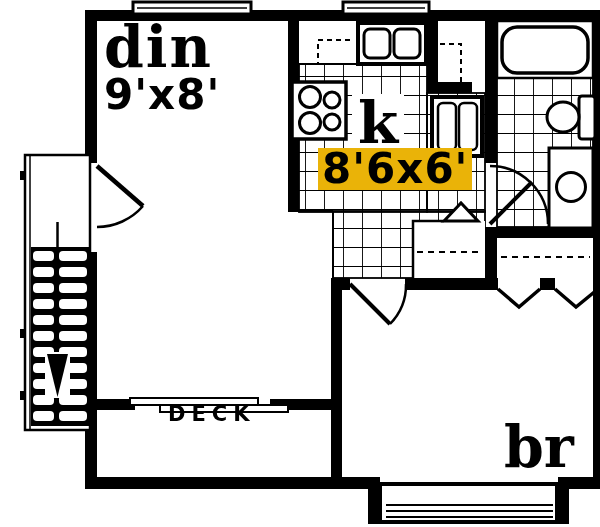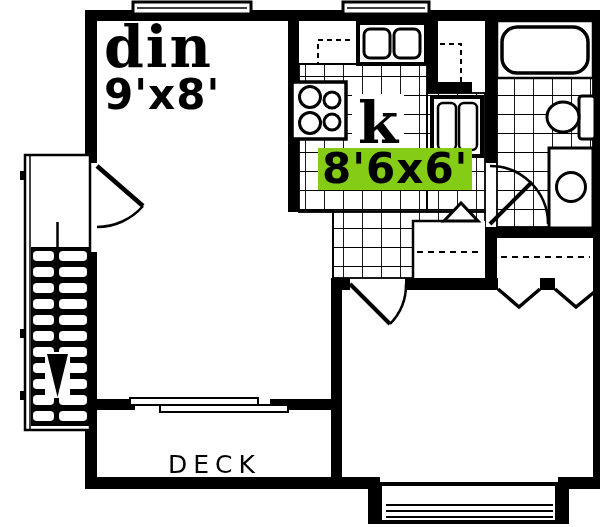--- a/index.html
+++ b/index.html
@@ -5,26 +5,26 @@
   html,body{margin:0;padding:0;background:#fff;}
   #plan{position:relative;width:600px;height:527px;background:#fff;overflow:hidden;
         font-family:"DejaVu Sans",sans-serif;color:#000;margin-left:20px;}
   #plan svg{position:absolute;left:0;top:0;}
   .lbl{position:absolute;line-height:1;white-space:nowrap;color:#000;}
   .room-name{font-family:"DejaVu Serif",serif;font-weight:bold;}
   .room-dims{font-family:"DejaVu Sans",sans-serif;font-weight:bold;}
   .lbl-din {left:84px;top:18px;font-size:57px;letter-spacing:2px;}
   .lbl-din-d {left:84px;top:74px;font-size:42px;letter-spacing:1px;}
   .lbl-k {left:332px;top:94px;font-size:58px;background:#fff;padding:0 6px;}
-  .lbl-k-d {left:298px;top:148px;font-size:42px;background:#84cc16;padding:0 4px;letter-spacing:1px;}
+  .lbl-k-d {left:298px;top:148px;font-size:42px;background:#eab308;padding:0 4px;letter-spacing:1px;}
   .lbl-liv-d {left:84px;top:280px;font-size:40px;letter-spacing:2px;}
   .lbl-liv {left:84px;top:328px;font-size:57px;letter-spacing:2px;}
   .lbl-br-d {left:442px;top:372px;font-size:40px;letter-spacing:1px;}
   .lbl-br {left:484px;top:418px;font-size:57px;}
-  .lbl-deck {left:148px;top:452px;font-size:25px;font-weight:normal;letter-spacing:6px;}
+  .lbl-deck {left:148px;top:404px;font-size:21px;font-weight:bold;letter-spacing:6px;}
 </style>
 </head>
 <body>
 
 <div id="plan">
   <svg width="600" height="527" viewBox="0 0 600 527">
     <defs>
       <pattern id="tile" width="19" height="19" patternUnits="userSpaceOnUse">
         <path d="M 19 0 L 0 0 0 19" fill="none" stroke="#000" stroke-width="1.8"></path>
       </pattern>
@@ -195,14 +195,15 @@
       <rect x="0" y="171" width="6" height="9" fill="#000"></rect>
       <rect x="0" y="329" width="6" height="9" fill="#000"></rect>
       <rect x="0" y="391" width="6" height="9" fill="#000"></rect>
     </g>
   </svg>
 
   <div class="lbl room-name lbl-din">din</div>
   <div class="lbl room-dims lbl-din-d">9'x8'</div>
   <div class="lbl room-name lbl-k">k</div>
   <div class="lbl room-dims lbl-k-d">8'6x6'</div>
+  <div class="lbl room-name lbl-br">br</div>
   <div class="lbl lbl-deck">DECK</div>
 </div>
 
 </body></html>

